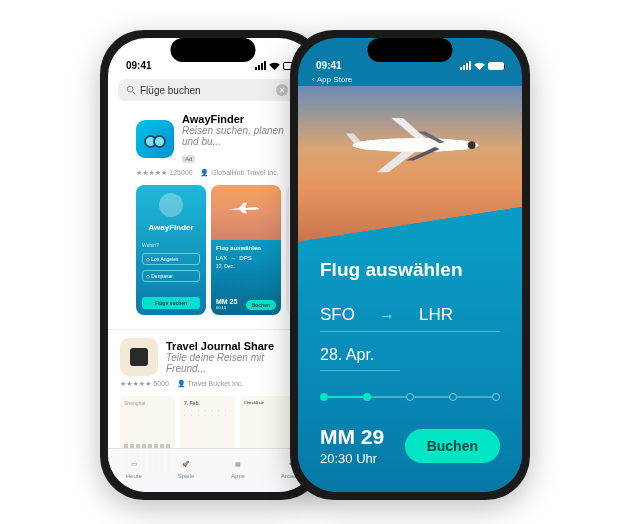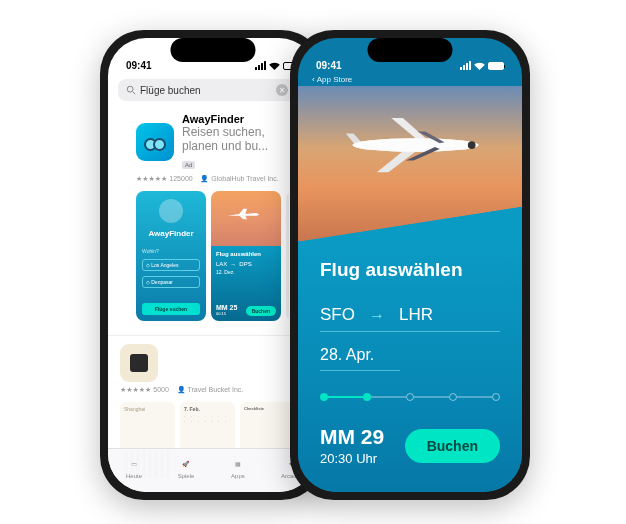--- a/index.html
+++ b/index.html
@@ -28,21 +28,21 @@
 
 .app-result { padding: 8px 28px; }
 .app-row { display: flex; gap: 8px; align-items: center; }
 .app-icon { width: 38px; height: 38px; border-radius: 9px; background: linear-gradient(135deg, #00c4e8, #0090d0); display: flex; align-items: center; justify-content: center; }
 .binoculars { width: 22px; height: 14px; position: relative; }
 .binoculars::before, .binoculars::after { content: ''; position: absolute; width: 9px; height: 9px; border: 2px solid #1a4d6d; border-radius: 50%; background: #7de3f5; top: 3px; }
 .binoculars::before { left: 0; }
 .binoculars::after { right: 0; }
 .app-info { flex: 1; }
 .app-name { font-size: 11px; font-weight: 600; }
-.app-sub { font-size: 12px; color: #888; }
+.app-sub { font-size: 10px; color: #888; font-style: italic; }
 .ad-badge { display: inline-block; background: #e0e0e5; color: #666; font-size: 6px; padding: 1px 3px; border-radius: 2px; margin-right: 2px; }
 .meta-row { font-size: 7px; color: #999; margin-top: 4px; display: flex; gap: 8px; }
 
 .screenshots { display: flex; gap: 5px; margin-top: 8px; overflow: hidden; }
 .sshot { border-radius: 8px; flex-shrink: 0; position: relative; overflow: hidden; }
 .sshot1 { width: 70px; height: 130px; background: linear-gradient(180deg, #1eb8d8, #0a7ba8); padding: 6px; display: flex; flex-direction: column; gap: 4px; }
 .sshot1-logo { width: 24px; height: 24px; background: rgba(255,255,255,0.3); border-radius: 50%; margin: 2px auto; }
 .sshot1-title { color: #fff; font-size: 8px; text-align: center; font-weight: 600; }
 .sshot1-label { color: #bfe9f5; font-size: 5px; margin-top: 6px; }
 .sshot1-field { border: 1px solid #5dd0e8; border-radius: 3px; padding: 2px 3px; color: #fff; font-size: 5px; margin-top: 1px; }
@@ -85,21 +85,21 @@
 .status-bar.dark .bar, .status-bar.dark .battery { background: #fff; border-color: #fff; }
 .back-link { font-size: 8px; color: #fff; opacity: 0.9; display: flex; align-items: center; gap: 2px; }
 
 .hero { height: 155px; background: linear-gradient(180deg, #6b8bb5 0%, #d8a574 40%, #e8955e 65%, #c9764f 100%); position: relative; overflow: hidden; }
 .big-plane { position: absolute; top: 30px; left: 40px; width: 155px; }
 
 .diag-cut { position: absolute; bottom: -1px; left: 0; right: 0; height: 35px; background: linear-gradient(to bottom right, transparent 49%, #0a9bc4 50%); }
 
 .detail-body { background: linear-gradient(180deg, #0a9bc4 0%, #0888b5 50%, #0571a0 100%); padding: 18px 22px; min-height: 295px; position: relative; }
 .detail-title { color: #fff; font-size: 19px; font-weight: 600; margin-bottom: 24px; }
-.route-row { display: flex; align-items: flex-start; gap: 14px; color: #fff; font-size: 17px; font-weight: 500; border-bottom: 1.5px solid rgba(120,220,240,0.6); padding-bottom: 6px; margin-bottom: 14px; }
+.route-row { display: flex; align-items: flex-start; gap: 24px; color: #fff; font-size: 17px; font-weight: 500; border-bottom: 1.5px solid rgba(120,220,240,0.6); padding-bottom: 6px; margin-bottom: 14px; }
 .arrow { color: #7de3f5; font-size: 16px; }
 .date-row { color: #fff; font-size: 16px; font-weight: 500; border-bottom: 1.5px solid rgba(120,220,240,0.6); padding-bottom: 6px; width: 80px; }
 
 .progress { margin-top: 22px; display: flex; align-items: center; gap: 0; }
 .dot { width: 8px; height: 8px; border-radius: 50%; background: #00e5c4; }
 .dot.hollow { background: transparent; border: 1.5px solid rgba(255,255,255,0.5); }
 .line { height: 2px; flex: 1; background: #00e5c4; }
 .line.dim { background: rgba(255,255,255,0.3); }
 
 .bottom-section { padding-top: 24px; display: flex; justify-content: space-between; align-items: center; }
@@ -200,20 +200,24 @@
           <div class="sshot3-code" style="font-size:7px">MM 25</div>
         </div>
       </div>
     </div>
 
     <div class="second-app">
       <div class="app-row">
         <div class="sq-icon">
             <div class="sq-inner"></div>
           </div>
+        <div class="app-info">
+          <div class="app-name">Travel Journal Share</div>
+          <div class="app-sub">Teile deine Reisen mit Freund...</div>
+        </div>
       </div>
       <div class="meta-row">
         <span>★★★★★ <span>5000</span></span>
         <span>👤 <span>Travel Bucket Inc.</span></span>
       </div>
       <div class="sshots2">
         <div class="card-sm card-city">
           <span class="city-sky">Shanghai</span>
           <div class="city-skyline"></div>
         </div>

